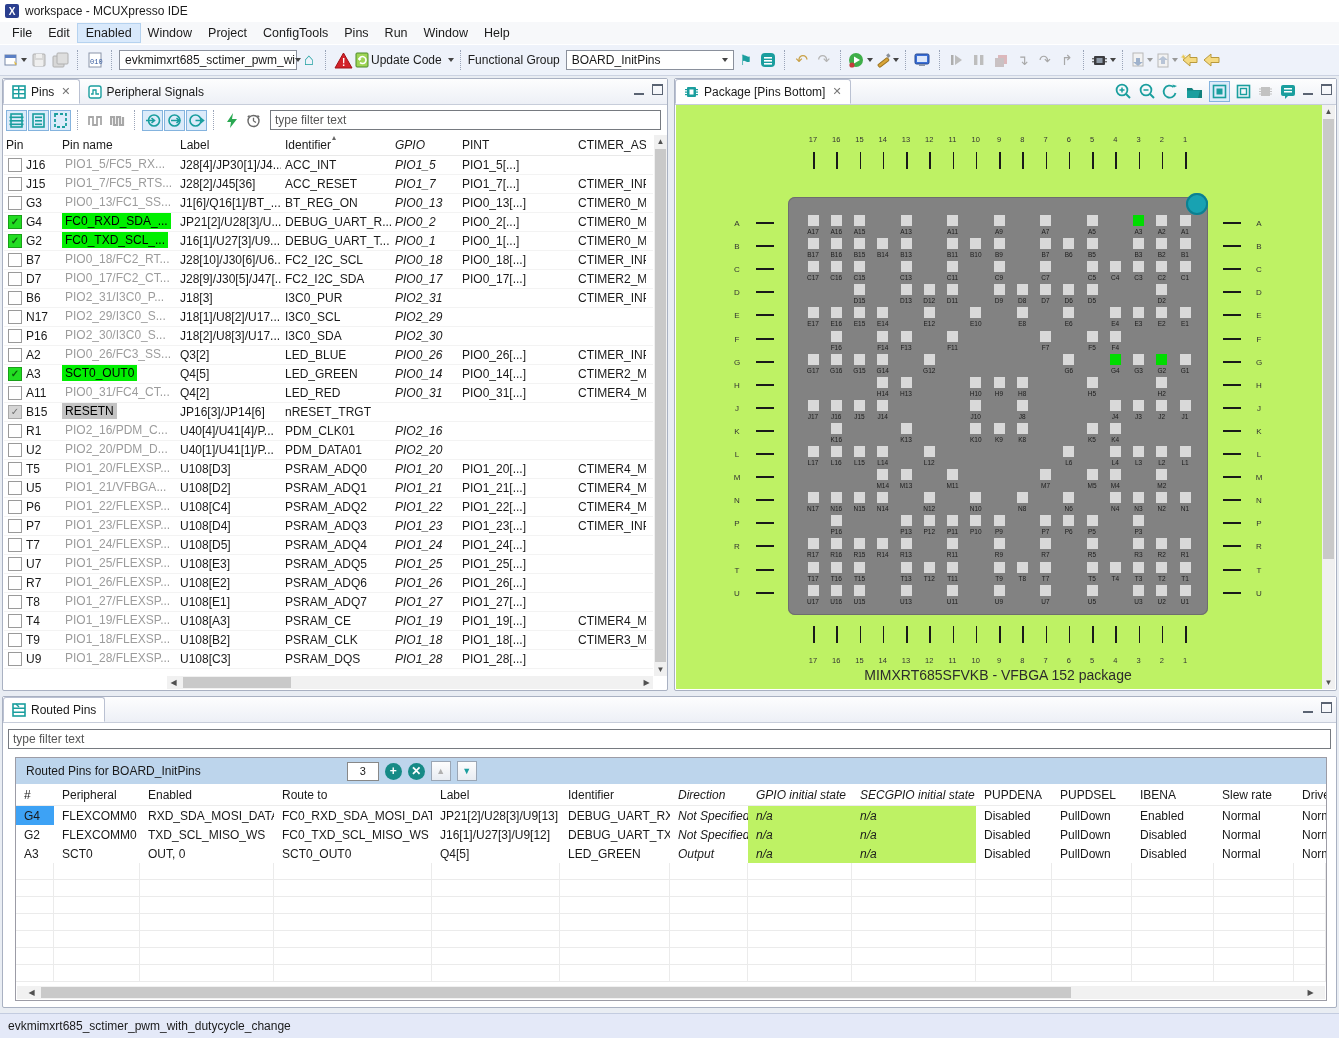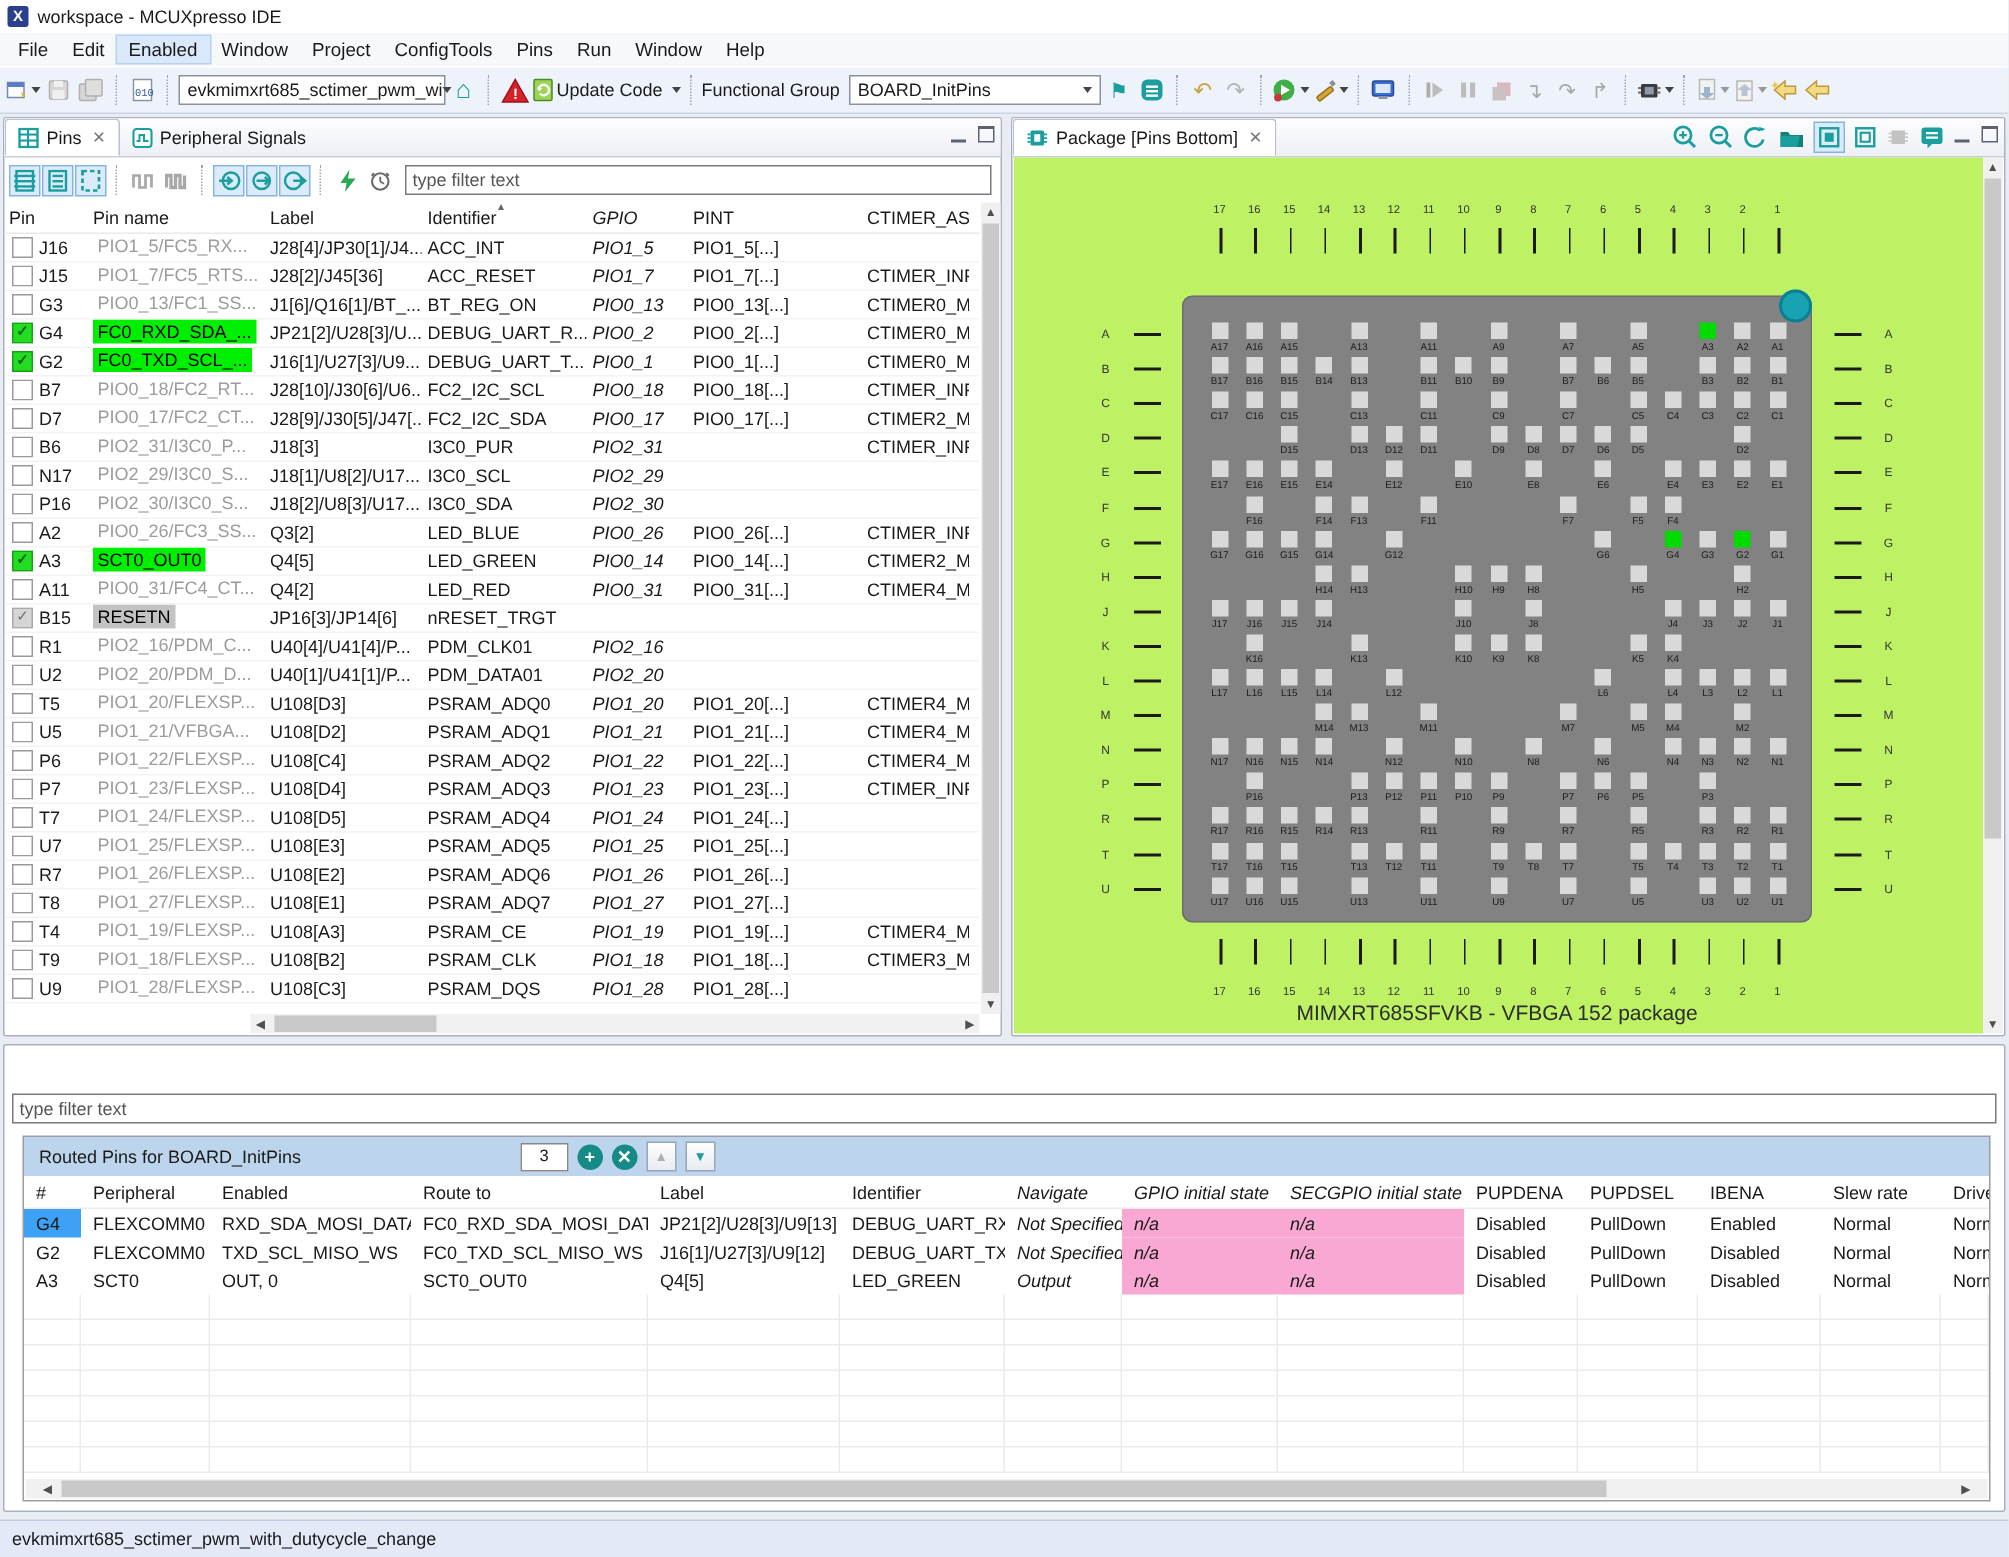--- a/index.html
+++ b/index.html
@@ -89,21 +89,21 @@
             display:flex;align-items:center;justify-content:center;font-size:9px;}
   .rt-head{display:flex;height:21px;align-items:center;font-size:12px;border-bottom:1px solid #ececec;}
   .rt-row{display:flex;height:19px;align-items:center;font-size:12px;box-sizing:border-box;}
   .rt-erow{display:flex;height:17px;box-sizing:border-box;}
   .rc{padding-left:8px;box-sizing:border-box;white-space:nowrap;overflow:hidden;height:100%;display:flex;align-items:center;}
   .ec{box-sizing:border-box;border-right:1px solid #ebebeb;border-bottom:1px solid #ebebeb;height:100%;}
   .r-num{width:38px;}.r-per{width:86px;}.r-sig{width:134px;}.r-rt{width:158px;}.r-lb{width:128px;}
   .r-id{width:110px;}.r-dir{width:78px;font-style:italic;}.r-gi{width:104px;font-style:italic;}
   .r-sgi{width:124px;font-style:italic;}.r-pe{width:76px;}.r-ps{width:80px;}.r-ib{width:82px;}
   .r-sl{width:80px;}.r-dr{flex:1;}
-  .shade{background:#f9a8d4;}
+  .shade{background:#bef264;}
   .numsel{background:#3da2f5;}
   
   #statusbar{position:absolute;left:0;top:1013px;width:1339px;height:25px;background:#e4e9f8;
              border-top:1px solid #c3cce0;display:flex;align-items:center;padding-left:8px;font-size:12px;box-sizing:border-box;}
   svg{display:block;}
 </style>
 </head>
 <body>
 
 <div class="titlebar">
@@ -1291,38 +1291,53 @@
       <div class="pkg-caption" style="left: 322px; top: 562px;">MIMXRT685SFVKB - VFBGA 152 package</div>
     </div>
   <div class="vscroll" style="top:26px;bottom:1px;right:1px">
     <span class="sb-arrow" style="top:0">▲</span>
     <div class="sb-thumb" style="top:14px;height:440px;left:1px;right:1px"></div>
     <span class="sb-arrow" style="bottom:0">▼</span>
   </div>
 </div>
 
 <div id="routed-panel" class="panel">
+  <div class="tabbar">
+    <div class="tab active">
+      <svg width="14" height="14">
+          <rect x="1" y="1" width="12" height="12" fill="#fff" stroke="#1a9e9e" stroke-width="1.6"></rect>
+          <rect x="1" y="4.5" width="12" height="1.5" fill="#1a9e9e"></rect>
+          <rect x="1" y="8.5" width="12" height="1.5" fill="#1a9e9e"></rect>
+          <path d="M4 1 l3 3" stroke="#1a9e9e" stroke-width="1.4"></path>
+        </svg>
+      <span>Routed Pins</span>
+    </div>
+    <div class="panel-winbtns">
+      <span class="btn-min"></span>
+      <span class="btn-max"></span>
+    </div>
+  </div>
   <input id="routed-filter" class="filter-input" placeholder="type filter text" style="">
   <div class="rt-frame">
     <div class="rt-hd">
       <span>Routed Pins for BOARD_InitPins</span>
       <span class="count-box">3</span>
       <span class="rt-cbtn">+</span>
       <span class="rt-cbtn">✕</span>
       <span class="rt-sqbtn" style="color:#b0b0b0">▲</span>
       <span class="rt-sqbtn" style="color:#1a9e9e">▼</span>
     </div>
     <div id="routed-head" class="rt-head">
         <div class="rc r-num">#</div>
         <div class="rc r-per">Peripheral</div>
         <div class="rc r-sig">Enabled</div>
         <div class="rc r-rt">Route to</div>
         <div class="rc r-lb">Label</div>
         <div class="rc r-id">Identifier</div>
-        <div class="rc r-dir">Navigate</div>
+        <div class="rc r-dir">Direction</div>
         <div class="rc r-gi">GPIO initial state</div>
         <div class="rc r-sgi">SECGPIO initial state</div>
         <div class="rc r-pe">PUPDENA</div>
         <div class="rc r-ps">PUPDSEL</div>
         <div class="rc r-ib">IBENA</div>
         <div class="rc r-sl">Slew rate</div>
         <div class="rc r-dr">Drive strength</div>
       </div>
     <div id="routed-body">
         <div class="rt-row">

